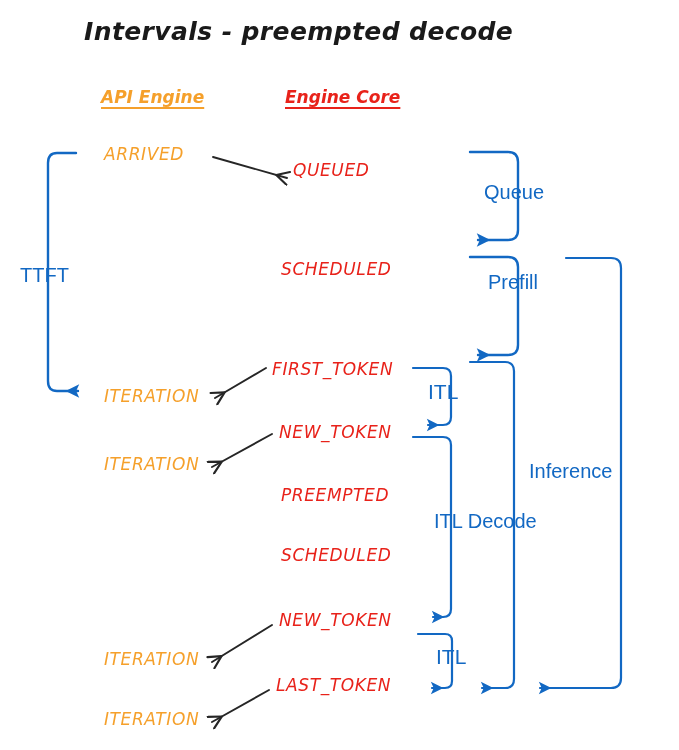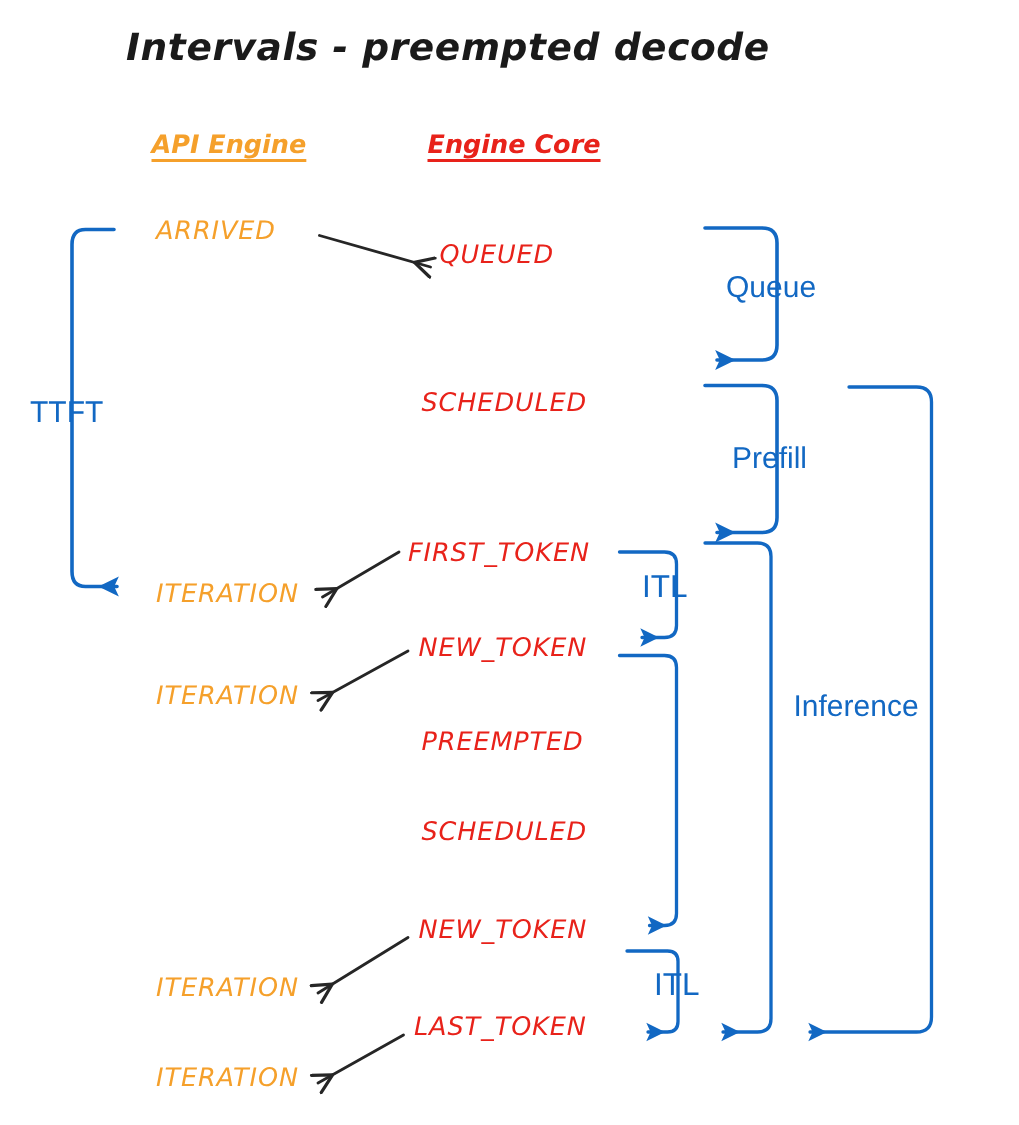--- a/index.html
+++ b/index.html
@@ -60,22 +60,23 @@
   <div class="txt state red" style="left:281px;top:261px;">SCHEDULED</div>
   <div class="txt state red" style="left:272px;top:361px;">FIRST_TOKEN</div>
   <div class="txt state red" style="left:279px;top:424px;">NEW_TOKEN</div>
   <div class="txt state red" style="left:281px;top:487px;">PREEMPTED</div>
   <div class="txt state red" style="left:281px;top:547px;">SCHEDULED</div>
   <div class="txt state red" style="left:279px;top:612px;">NEW_TOKEN</div>
   <div class="txt state red" style="left:276px;top:677px;">LAST_TOKEN</div>
 
   <div class="txt ilabel" style="left:20px;top:265px;">TTFT</div>
   <div class="txt ilabel" style="left:484px;top:182px;">Queue</div>
-  <div class="txt ilabel" style="left:488px;top:296px;">Prefill</div>
+  <div class="txt ilabel" style="left:488px;top:272px;">Prefill</div>
   <div class="txt ilabel" style="left:428px;top:381px;font-size:21px;">ITL</div>
+  <div class="txt ilabel" style="left:434px;top:511px;">ITL Decode</div>
   <div class="txt ilabel" style="left:436px;top:646px;font-size:21px;">ITL</div>
   <div class="txt ilabel" style="left:529px;top:461px;">Inference</div>
 
   <svg class="layer" viewBox="0 0 679 750">
     <defs>
       <marker id="blueHead" viewBox="0 0 12 12" refX="10.5" refY="6" markerWidth="6.2" markerHeight="6.2" orient="auto-start-reverse">
         <path d="M0.5 6 L11.5 0.6 L9.0 6 L11.5 11.4 Z" fill="#1268C3"></path>
       </marker>
       <marker id="blkHeadOpen" viewBox="0 0 12 12" refX="10" refY="6" markerWidth="8" markerHeight="8" orient="auto-start-reverse">
         <path d="M11 0.8 L1.2 6 L11 11.2" fill="none" stroke="#262626" stroke-width="1.7" stroke-linecap="round" stroke-linejoin="round"></path>

